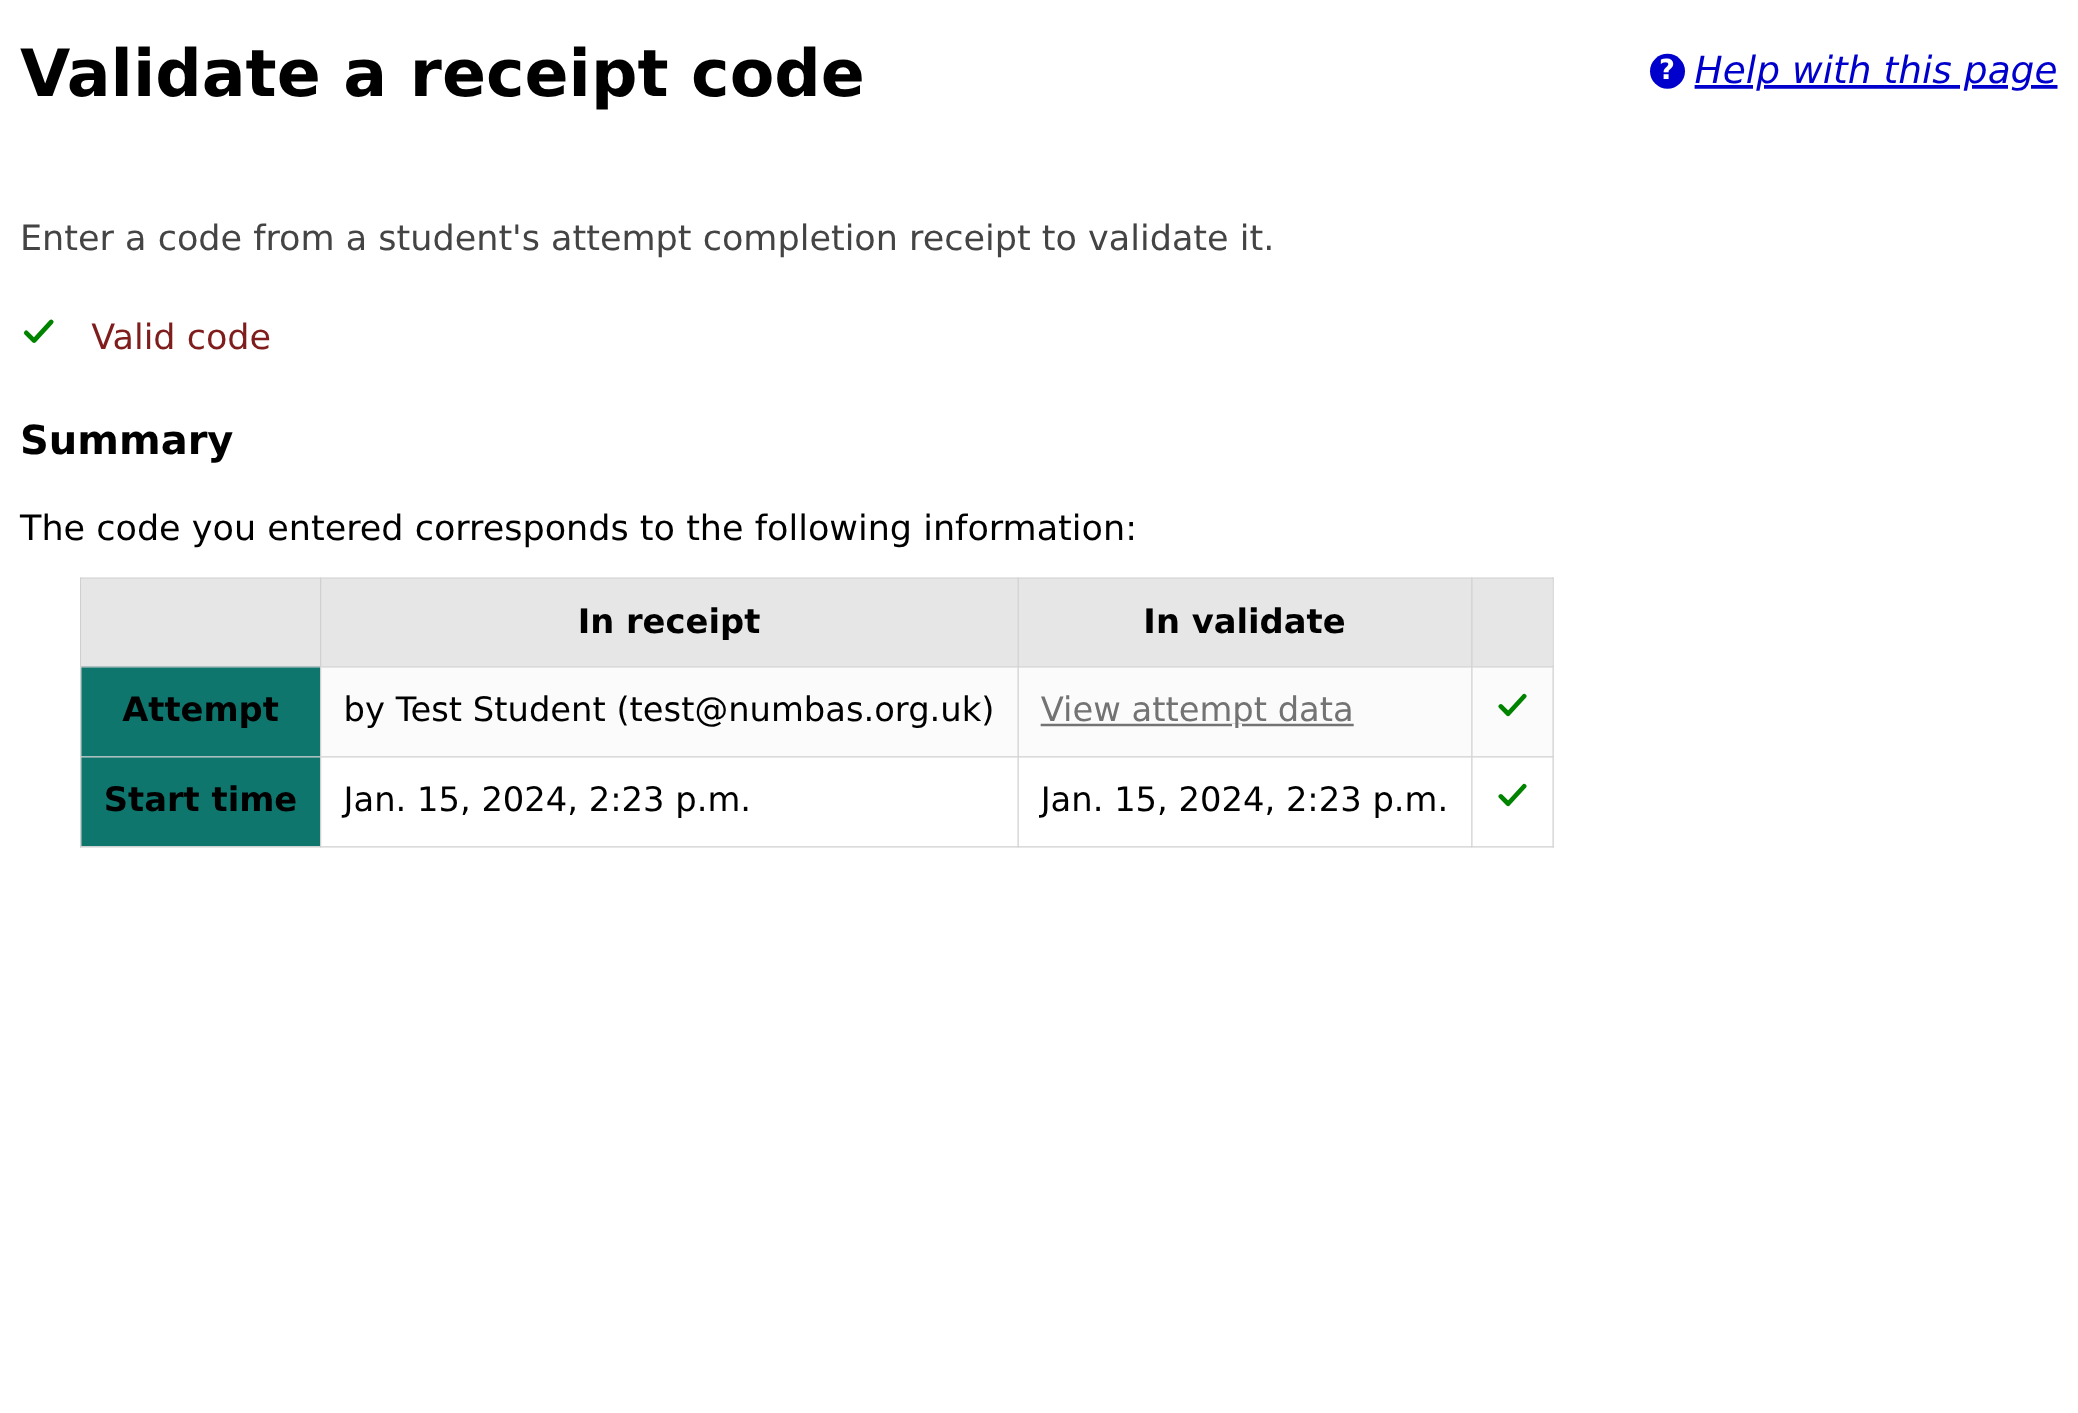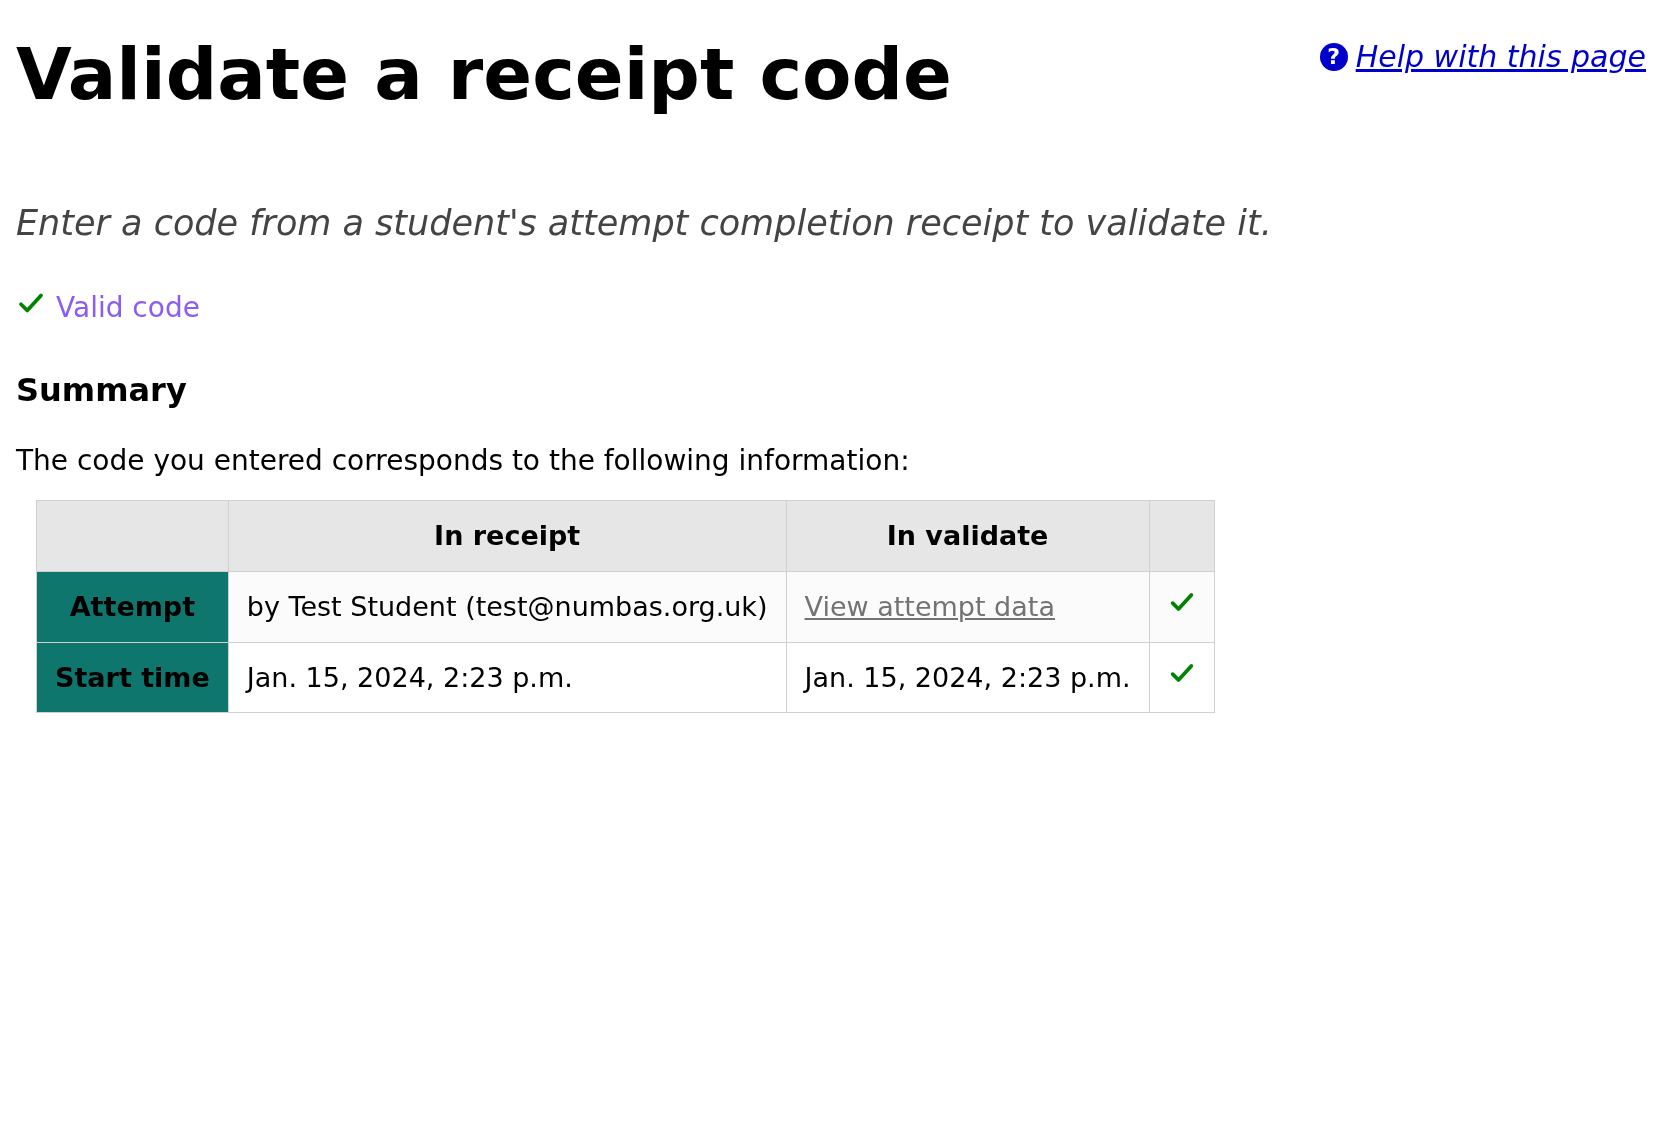--- a/index.html
+++ b/index.html
@@ -11,21 +11,21 @@
       font-size: 26px;
       line-height: 1.4;
       background: #fff;
     }
     .topbar {
       display: flex;
       justify-content: space-between;
       align-items: flex-start;
     }
     h1 {
-      font-size: 72px;
+      font-size: 52px;
       font-weight: 700;
       margin: 8px 0 24px 0;
     }
     .help-link {
       color: #0000cc;
       text-decoration: underline;
       font-style: italic;
       font-size: 30px;
       display: inline-flex;
       align-items: center;
@@ -42,46 +42,45 @@
       display: inline-flex;
       align-items: center;
       justify-content: center;
       font-weight: 700;
       font-style: normal;
       font-size: 22px;
       text-decoration: none;
       flex-shrink: 0;
     }
     .intro {
-      font-style: italic;
       color: #444;
       margin: 50px 0 40px 0;
-      font-size: 35px;
+      font-size: 28px;
     }
     .status-line {
-      color: #8b5cf6;
+      color: #7f1d1d;
       font-size: 28px;
       display: flex;
       align-items: center;
-      gap: 10px;
+      gap: 27px;
       margin-bottom: 32px;
     }
     .check-svg { display: inline-block; }
     h2 {
       font-size: 32px;
       font-weight: 700;
       margin: 40px 0 16px 0;
     }
     .summary-intro {
       font-size: 28px;
       margin-bottom: 20px;
     }
     table {
       border-collapse: collapse;
-      margin-left: 20px;
+      margin-left: 48px;
     }
     th, td {
       border: 1px solid #d0d0d0;
       padding: 16px 18px;
       font-size: 27px;
       text-align: left;
       vertical-align: middle;
     }
     thead th {
       background: #e6e6e6;

